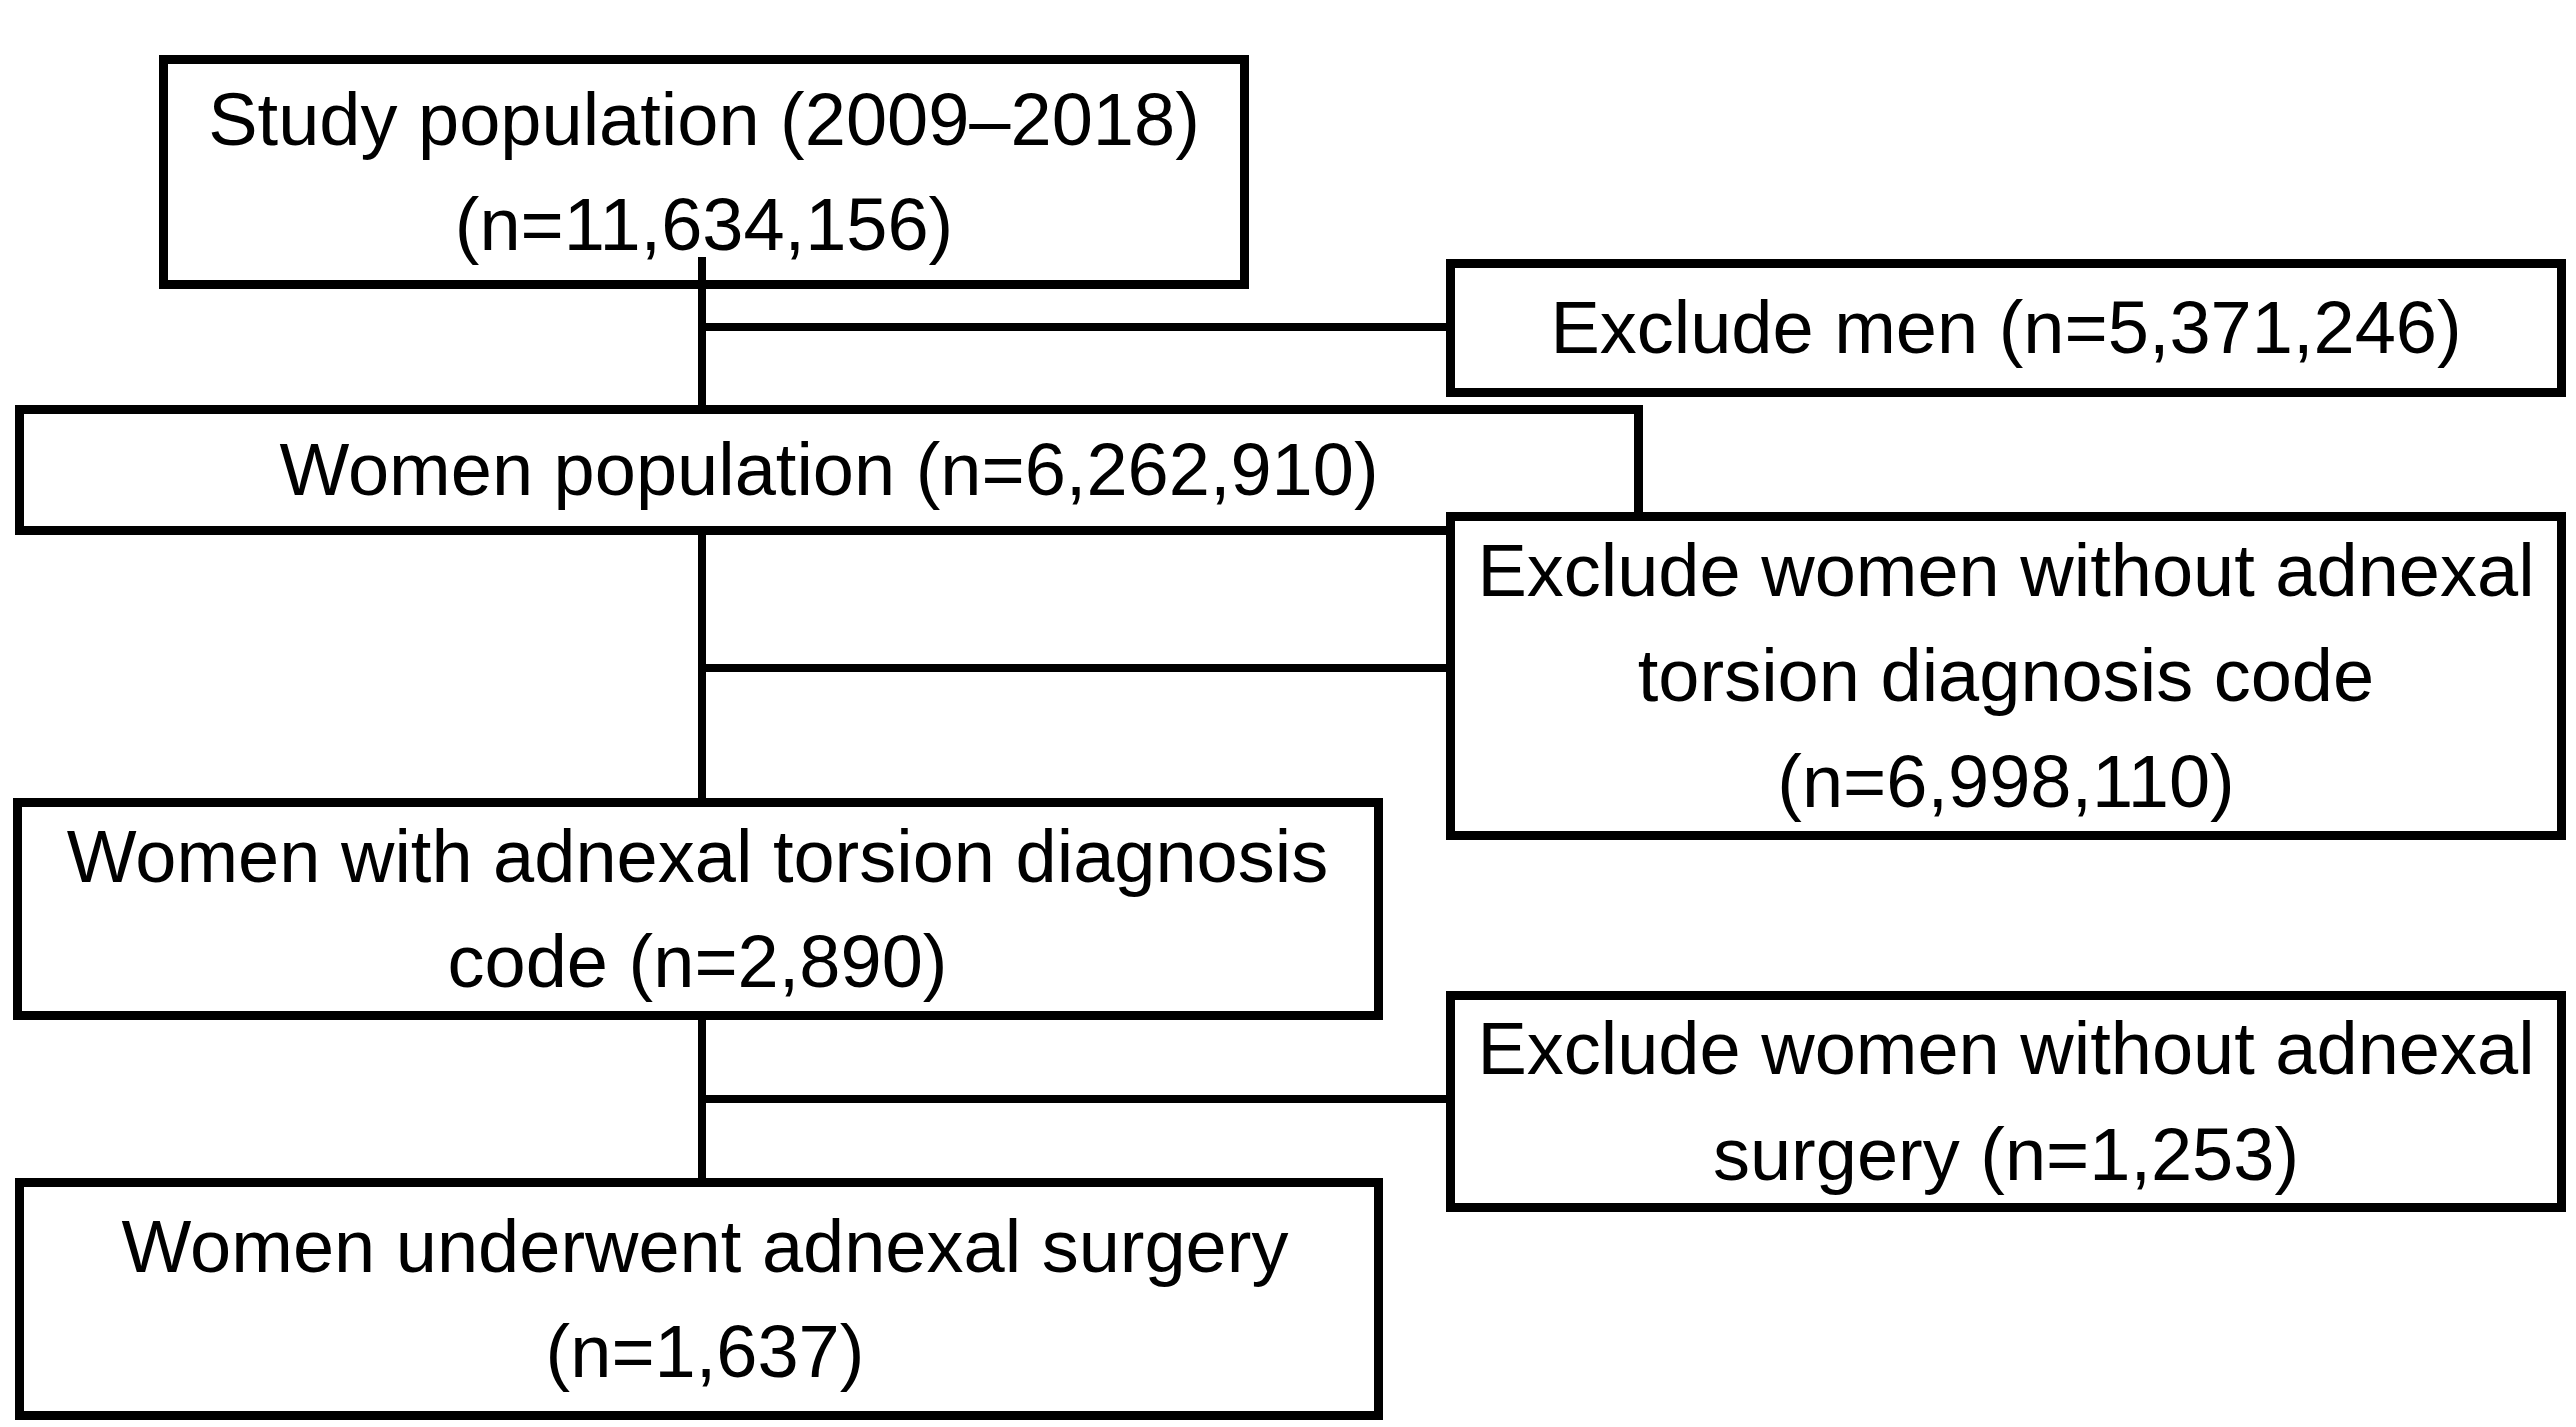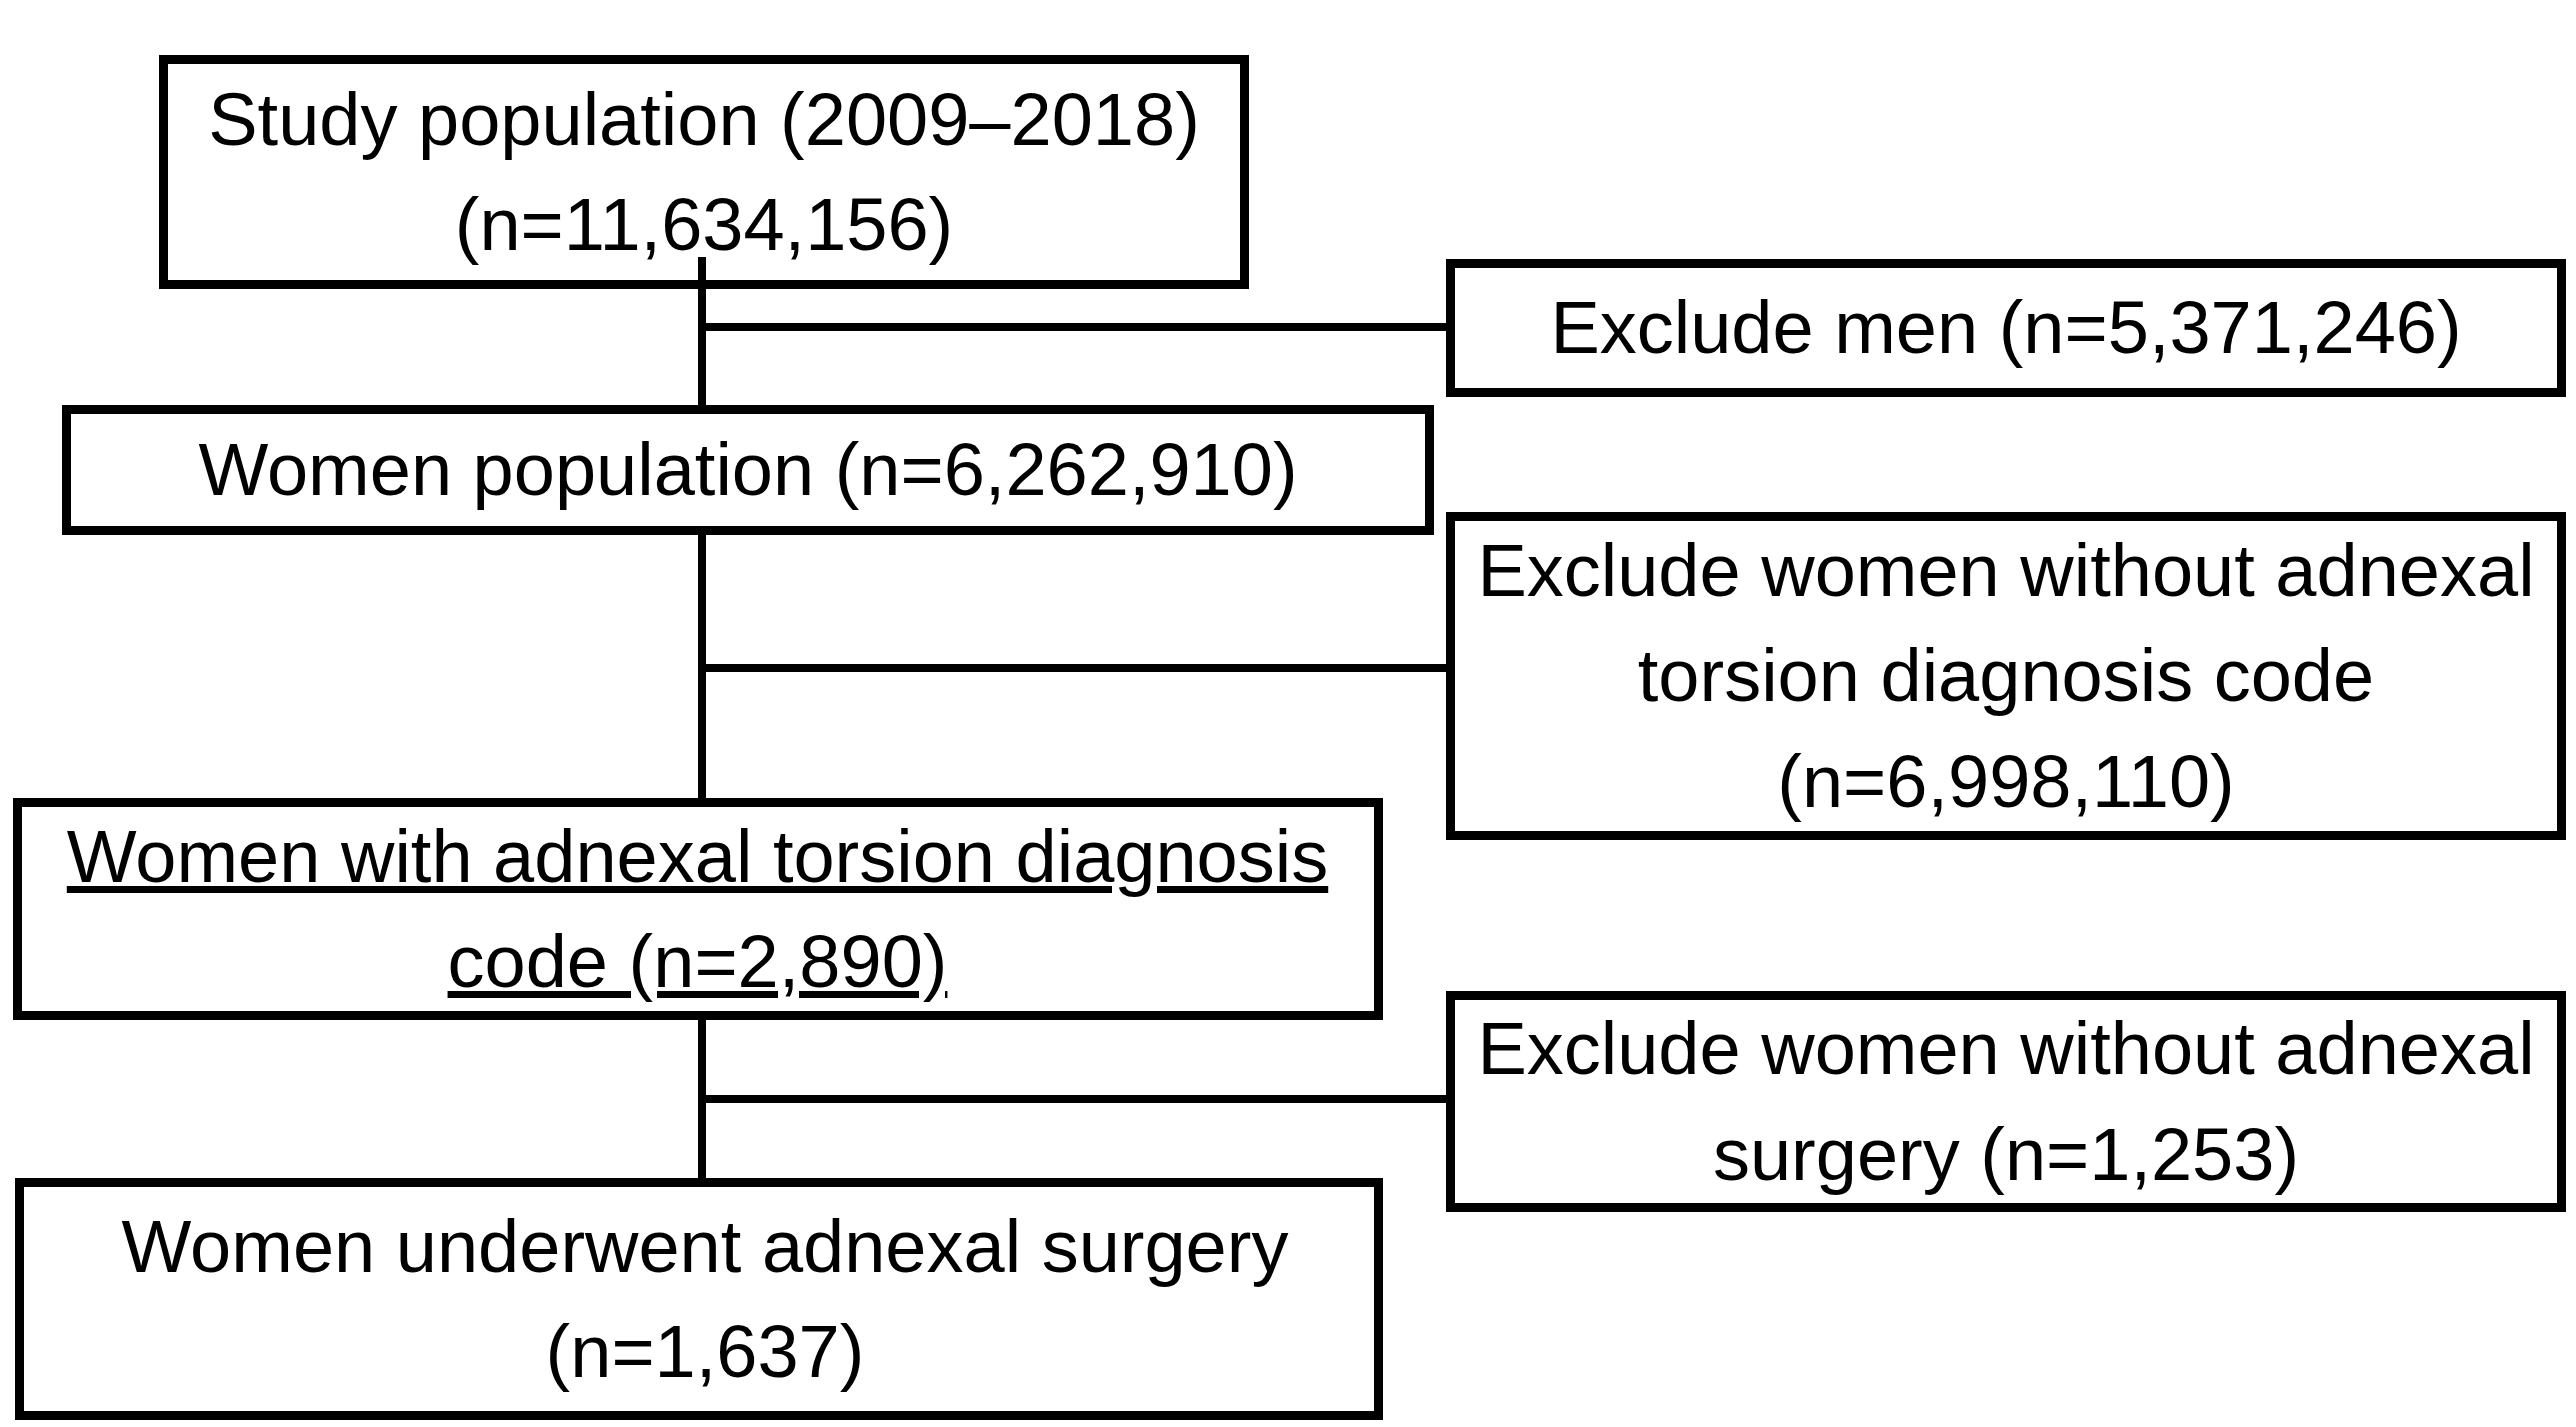--- a/index.html
+++ b/index.html
@@ -37,22 +37,22 @@
     line-height: 1.42;
     white-space: nowrap;
   }
   .node .line { display: block; }
   .connector {
     position: absolute;
     background: var(--line);
   }
   
   .n-study    { left: 159px;  top: 23.4px;   width: 1090px; height: 234px; margin-top: 32px; }
-  .n-women    { left: 15px;   top: 405px;  width: 1372px; height: 130px; margin-left: 47px; }
-  .n-torsion  { left: 12.5px;   top: 798px;  width: 1370px; height: 222px; text-decoration: underline; }
+  .n-women    { left: 15px;   top: 405px;  width: 1628px; height: 130px; }
+  .n-torsion  { left: 12.5px;   top: 798px;  width: 1370px; height: 222px; }
   .n-surgery  { left: 15px;   top: 1178px; width: 1368px; height: 242px; padding-left: 12px; }
   
   .n-ex-men      { left: 1446px; top: 259px;  width: 1120px; height: 138px; justify-content: center; }
   .n-ex-torsion  { left: 1446px; top: 512px;  width: 1120px; height: 328px; }
   .n-ex-surgery  { left: 1446px; top: 991px; width: 1120px; height: 221px; }
   
   .c-stem-1   { left: 698px; top: 257px;  width: 8.4px;  height: 150px; }
   .c-stem-2   { left: 698px; top: 535px;  width: 8.4px;  height: 263px; }
   .c-stem-3   { left: 698px; top: 1020px; width: 8.4px;  height: 159px; }
   .c-branch-1 { left: 702px; top: 323px;  width: 744px; height: 8.4px; }

